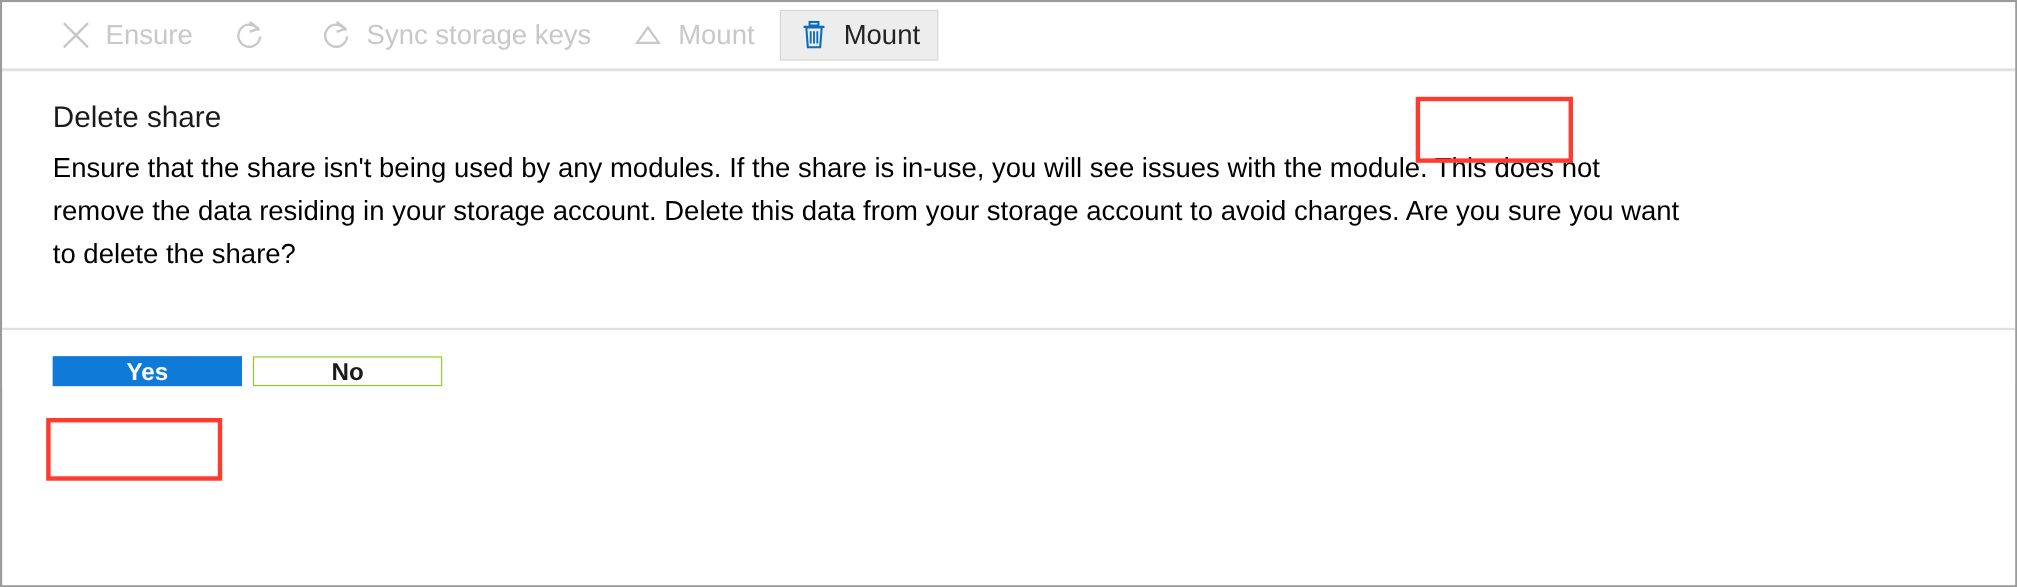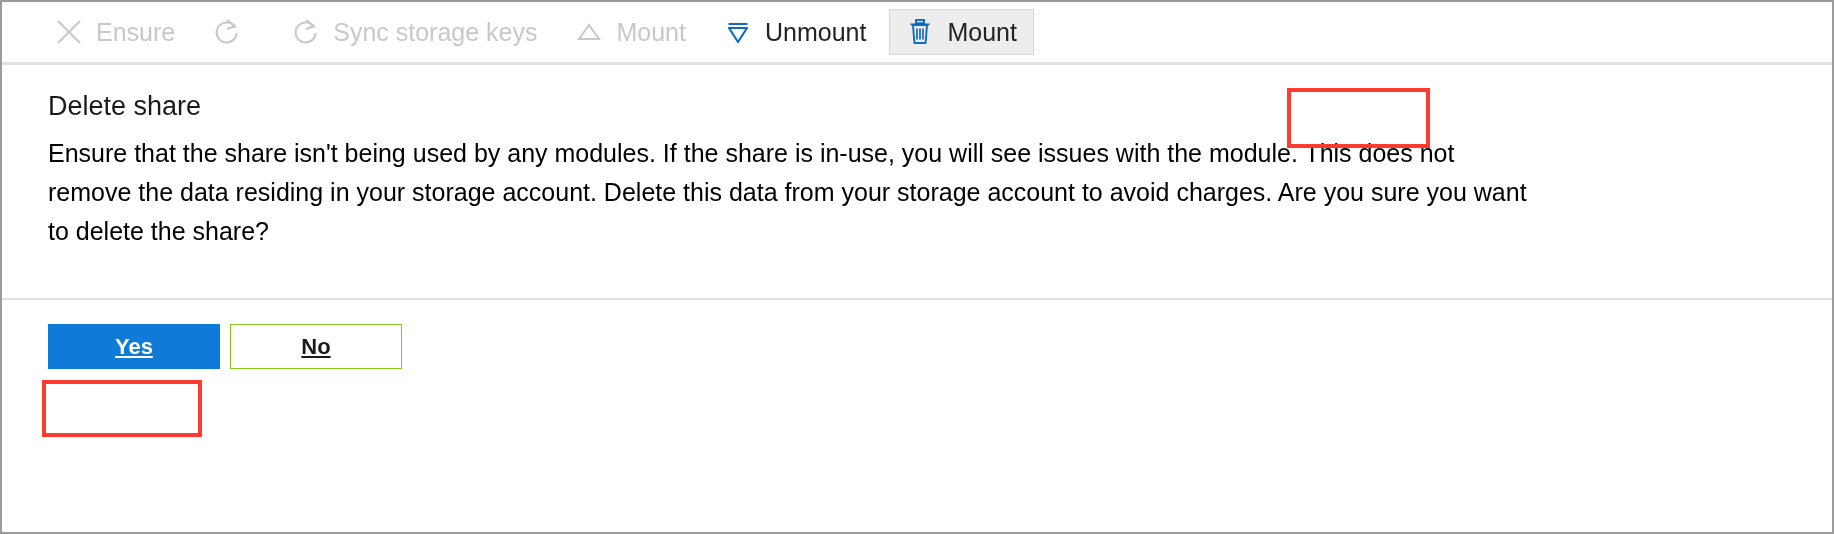--- a/index.html
+++ b/index.html
@@ -140,29 +140,28 @@
   .footer {
     position: relative;
     padding: 24px 0 0 46px;
     display: flex;
     align-items: center;
     background: #ffffff;
   }
   .btn {
     font-family: "Liberation Sans", sans-serif;
     font-size: 22px;
-    height: 45px;
+    height: 27px;
     min-width: 172px;
     box-sizing: border-box;
     cursor: pointer;
     display: inline-flex;
     align-items: center;
     justify-content: center;
     padding: 0 16px;
-    text-decoration: underline;
   }
   .btn-primary {
     background: #0f7ad8;
     color: #ffffff;
     border: 1px solid #0f7ad8;
     font-weight: bold;
   }
   .btn-secondary {
     background: #ffffff;
     color: #1a1a1a;
@@ -212,29 +211,20 @@
 
     <div class="cmd">
       <span class="ico">
         <svg width="28" height="28" viewBox="0 0 28 28">
           <path d="M14 7 L24 21 H4 Z" fill="none" stroke="#c8c8c8" stroke-width="2"></path>
         </svg>
       </span>
       <span>Mount</span>
     </div>
 
-    <div class="cmd enabled">
-      <span class="ico">
-        <svg width="28" height="28" viewBox="0 0 28 28">
-          <line x1="4.5" y1="6" x2="23.5" y2="6" stroke="#0f6cbd" stroke-width="2.1"></line>
-          <path d="M5 10 H23 L14 24 Z" fill="none" stroke="#0f6cbd" stroke-width="2.1" stroke-linejoin="round"></path>
-        </svg>
-      </span>
-      <span>Unmount</span>
-    </div>
 
     <div class="cmd enabled highlight">
       <span class="ico">
         <svg width="28" height="28" viewBox="0 0 28 28">
           <rect x="10" y="2" width="8" height="3.2" fill="none" stroke="#0f6cbd" stroke-width="1.9"></rect>
           <line x1="4.5" y1="6.4" x2="23.5" y2="6.4" stroke="#0f6cbd" stroke-width="1.9"></line>
           <path d="M7 7 H21 L19.6 25 H8.4 Z" fill="none" stroke="#0f6cbd" stroke-width="1.9" stroke-linejoin="round"></path>
           <line x1="11" y1="10.5" x2="11" y2="21.5" stroke="#0f6cbd" stroke-width="1.7"></line>
           <line x1="14" y1="10.5" x2="14" y2="21.5" stroke="#0f6cbd" stroke-width="1.7"></line>
           <line x1="17" y1="10.5" x2="17" y2="21.5" stroke="#0f6cbd" stroke-width="1.7"></line>

